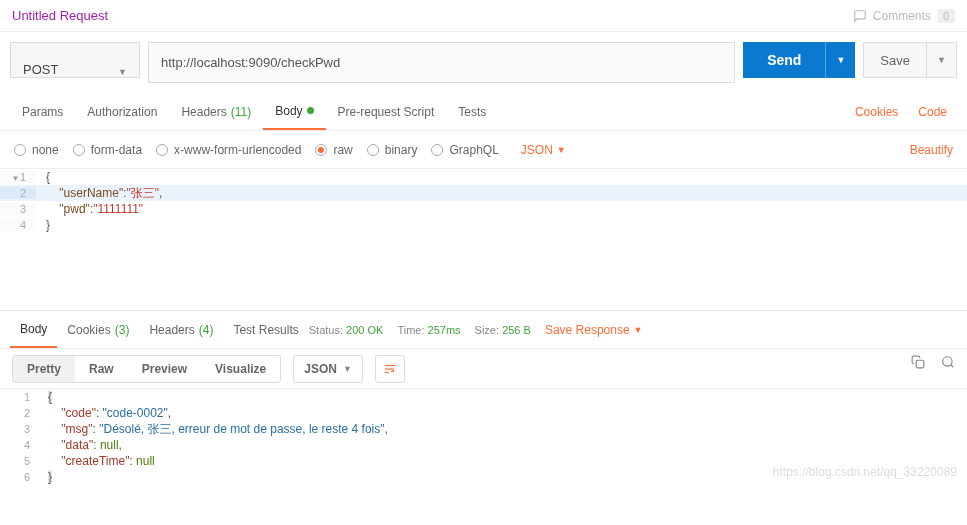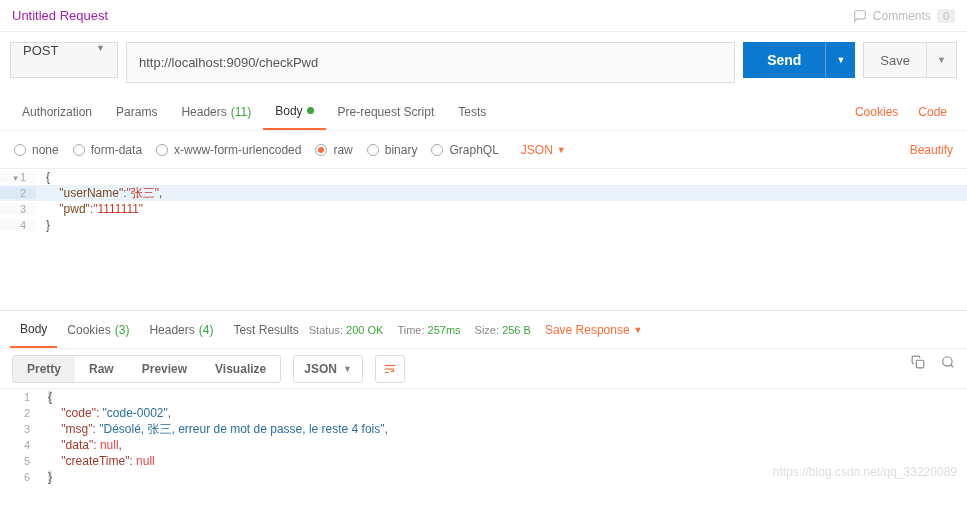--- a/index.html
+++ b/index.html
@@ -4,21 +4,21 @@
 <style>
 * { box-sizing: border-box; margin: 0; padding: 0; font-family: Arial, sans-serif; }
 body { background: #fff; width: 967px; height: 525px; overflow: hidden; font-size: 12px; color: #555; }
 
 .header { display: flex; align-items: center; padding: 8px 12px; border-bottom: 1px solid #eee; }
 .header .title { font-size: 13px; color: #a21caf; flex: 1; }
 .header .comments { display: flex; align-items: center; color: #bbb; gap: 6px; font-size: 12px; }
 .header .comments .badge { background: #eee; border-radius: 3px; padding: 1px 6px; font-size: 11px; }
 
 .reqbar { display: flex; gap: 8px; padding: 10px; align-items: stretch; }
-.method-select { width: 108px; border: 1px solid #ddd; background: #f7f7f7; display: flex; align-items: flex-start; padding: 0 12px; justify-content: space-between; color: #444; font-size: 13px; }
+.method-select { width: 130px; border: 1px solid #ddd; background: #f7f7f7; display: flex; align-items: flex-end; padding: 0 12px; justify-content: space-between; color: #444; font-size: 13px; }
 .url-input { flex: 1; border: 1px solid #ddd; padding: 12px 12px; display: flex; align-items: center; background: #fafafa; font-size: 13px; }
 .send-btn { background: #0b79d0; color: #fff; border: none; padding: 0 24px; font-size: 14px; font-weight: 600; display: flex; align-items: center; }
 .send-dd { background: #0b79d0; color: #fff; border: none; border-left: 1px solid rgba(255,255,255,0.3); width: 30px; display: flex; align-items: center; justify-content: center; }
 .save-btn { background: #f7f7f7; border: 1px solid #ddd; padding: 0 16px; color: #666; font-size: 13px; display: flex; align-items: center; }
 .save-dd { background: #f7f7f7; border: 1px solid #ddd; border-left: none; width: 30px; display: flex; align-items: center; justify-content: center; color: #888; }
 .btngrp { display: flex; height: 36px; }
 
 .tabs { display: flex; border-bottom: 1px solid #eee; padding: 0 10px; align-items: center; height: 38px; }
 .tab { padding: 0 12px; color: #666; font-size: 12px; height: 100%; display: flex; align-items: center; gap: 4px; cursor: pointer; }
 .tab.active { border-bottom: 2px solid #ff6c37; color: #333; }
@@ -61,21 +61,21 @@
 .resp-toolbar .spacer { flex: 1; }
 .resp-toolbar .ricon { color: #888; margin-left: 12px; cursor: pointer; }
 
 .resp-editor { font-family: Consolas, monospace; font-size: 12px; background: #fff; position: relative; }
 .resp-editor .line { display: flex; height: 16px; align-items: center; }
 .resp-editor .gutter { width: 42px; text-align: right; padding-right: 12px; color: #aaa; font-size: 11px; }
 .resp-editor .code { padding-left: 6px; white-space: pre; }
 .resp-editor .hlchar { background: #e8e8e8; }
 .rkey { color: #a33b2b; }
 .rstr { color: #2a6fa0; }
-.rnull { color: #ef4444; }
+.rnull { color: #4d7c0f; }
 
 .watermark { position: absolute; right: 10px; bottom: 6px; color: #ddd; font-size: 12px; pointer-events: none; }
 .caret { font-size: 9px; color: #888; }
 .caret.w { color: #fff; }
 </style>
 </head>
 <body>
 
 <div class="header">
   <div class="title">Untitled Request</div>
@@ -106,22 +106,22 @@
   </div>
   <div class="btngrp">
     <button class="save-btn">Save</button>
     <button class="save-dd">
         <span class="caret">▼</span>
       </button>
   </div>
 </div>
 
 <div class="tabs">
+  <div class="tab">Params</div>
   <div class="tab">Authorization</div>
-  <div class="tab">Params</div>
   <div class="tab">
     <span>Headers</span>
     <span class="count">(11)</span>
   </div>
   <div class="tab active">
     <span>Body</span>
     <span class="dot"></span>
   </div>
   <div class="tab">Pre-request Script</div>
   <div class="tab">Tests</div>

